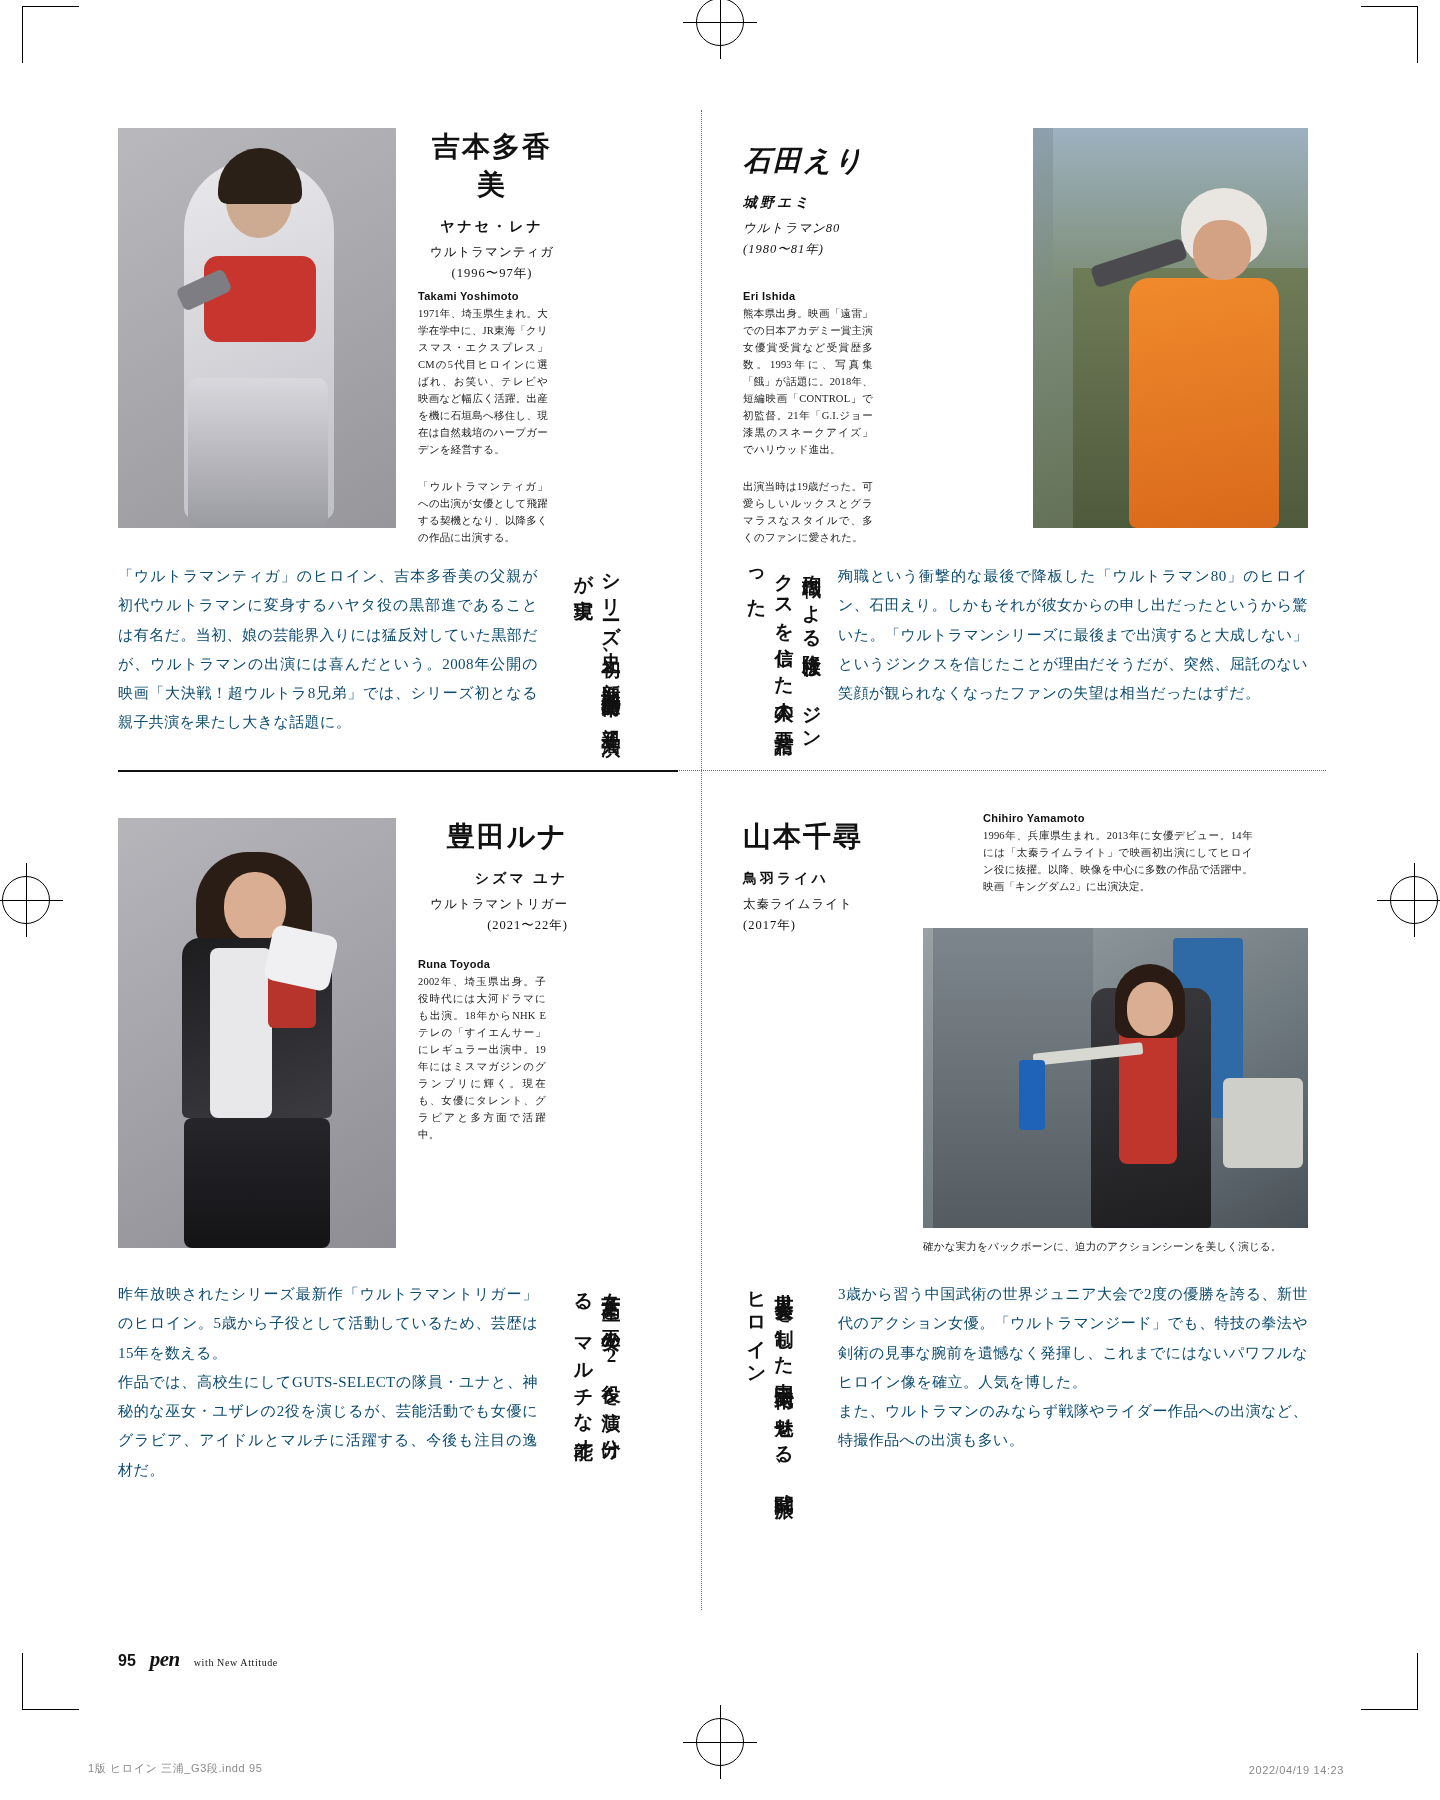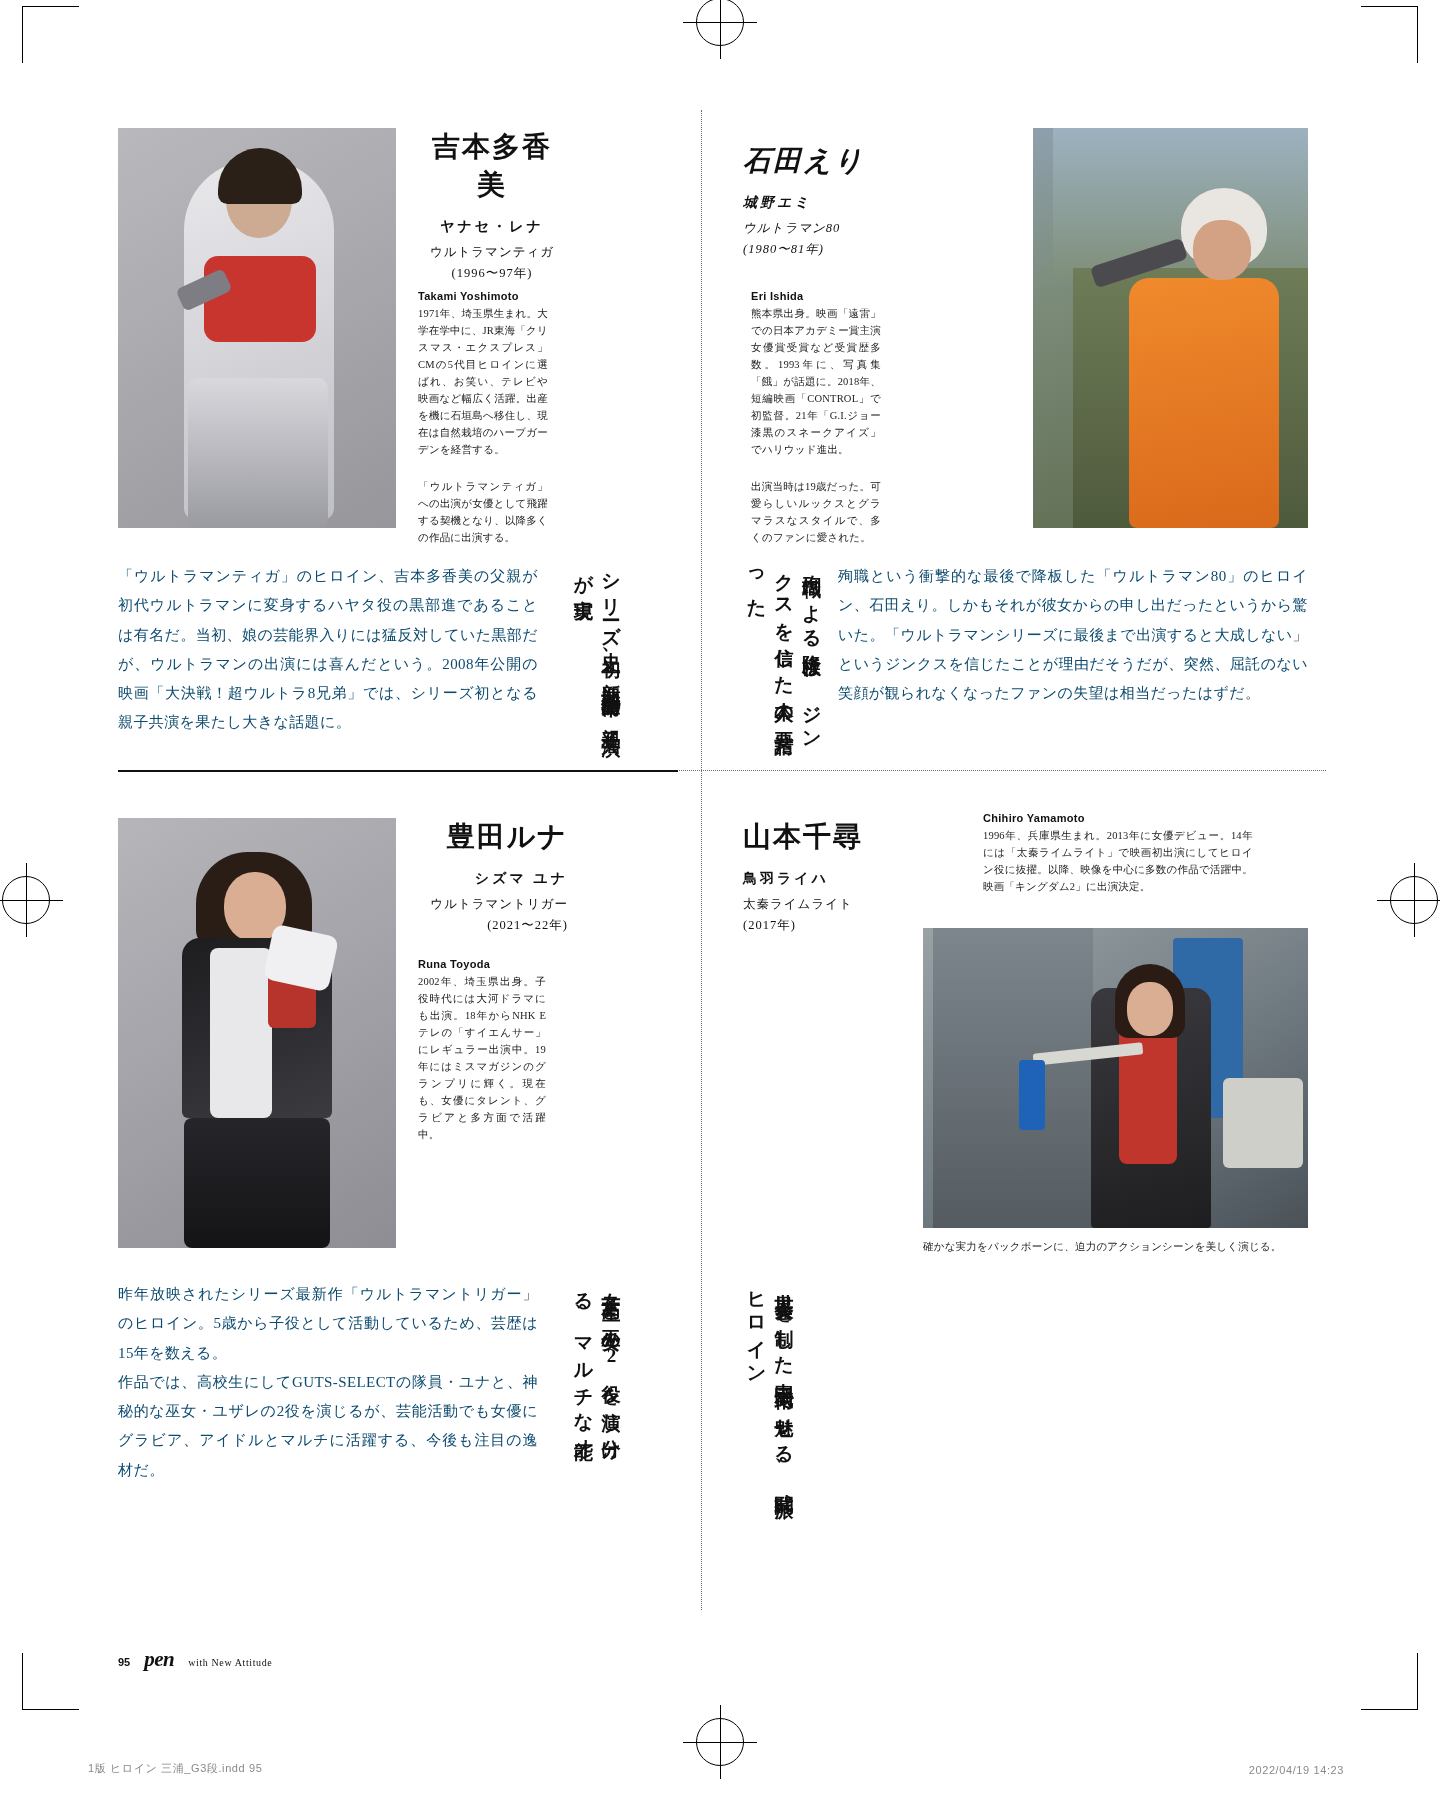--- a/index.html
+++ b/index.html
@@ -170,21 +170,21 @@
     position: absolute;
     left: 118px;
     bottom: 128px;
     display: flex;
     align-items: baseline;
     gap: 14px;
   }
   .folio .num {
     font-family: "Liberation Sans", sans-serif;
     font-weight: bold;
-    font-size: 11px;
+    font-size: 16px;
     color: #111;
   }
   .folio .logo {
     font-family: "Liberation Serif", serif;
     font-weight: bold;
     font-style: italic;
     font-size: 21px;
     color: #111;
     letter-spacing: -0.5px;
   }
@@ -284,21 +284,21 @@
       <div class="fig" style="left:58px; top:124px; width:96px; height:22px; background:#4b4b4f; border-radius:6px; transform:rotate(-18deg);"></div>
     </div>
 
     <div style="position:absolute; left:0; top:32px; width:160px;font-style:italic;">
       <div class="name-jp">石田えり</div>
       <div class="role-jp">城野エミ</div>
       <div class="series-jp">ウルトラマン80</div>
       <div class="series-jp" style="margin-top:2px;">(1980〜81年)</div>
     </div>
 
-    <div style="position:absolute; left:8px; top:180px; width:130px;">
+    <div style="position:absolute; left:0; top:180px; width:130px;">
       <div class="name-en">Eri Ishida</div>
       <div class="bio">熊本県出身。映画「遠雷」での日本アカデミー賞主演女優賞受賞など受賞歴多数。1993年に、写真集「餓」が話題に。2018年、短編映画「CONTROL」で初監督。21年「G.I.ジョー漆黒のスネークアイズ」でハリウッド進出。</div>
       <div class="bio" style="margin-top:20px;">出演当時は19歳だった。可愛らしいルックスとグラマラスなスタイルで、多くのファンに愛された。</div>
     </div>
 
     <div style="position:absolute; left:0px; top:450px; height:190px;">
       <div class="vhead">殉職による降板は、ジンクスを信じた本人の要請だった</div>
     </div>
 
     <div style="position:absolute; left:95px; top:452px; width:470px;">
@@ -369,20 +369,24 @@
     </div>
 
     <div style="position:absolute; left:180px; top:440px; width:385px;">
       <div class="caption">確かな実力をバックボーンに、迫力のアクションシーンを美しく演じる。</div>
     </div>
 
     <div style="position:absolute; left:0px; top:478px; height:210px;">
       <div class="vhead">世界大会を制した中国武術で魅せる、武闘派ヒロイン</div>
     </div>
 
+    <div style="position:absolute; left:95px; top:480px; width:470px;">
+      <div class="body-jp" style="white-space:pre-line;">3歳から習う中国武術の世界ジュニア大会で2度の優勝を誇る、新世代のアクション女優。「ウルトラマンジード」でも、特技の拳法や剣術の見事な腕前を遺憾なく発揮し、これまでにはないパワフルなヒロイン像を確立。人気を博した。
+また、ウルトラマンのみならず戦隊やライダー作品への出演など、特撮作品への出演も多い。</div>
+    </div>
   </div>
 
 </div>
 
 <div class="folio">
   <span class="num">95</span>
   <span class="logo">pen</span>
   <span class="tag">with New Attitude</span>
 </div>
 

